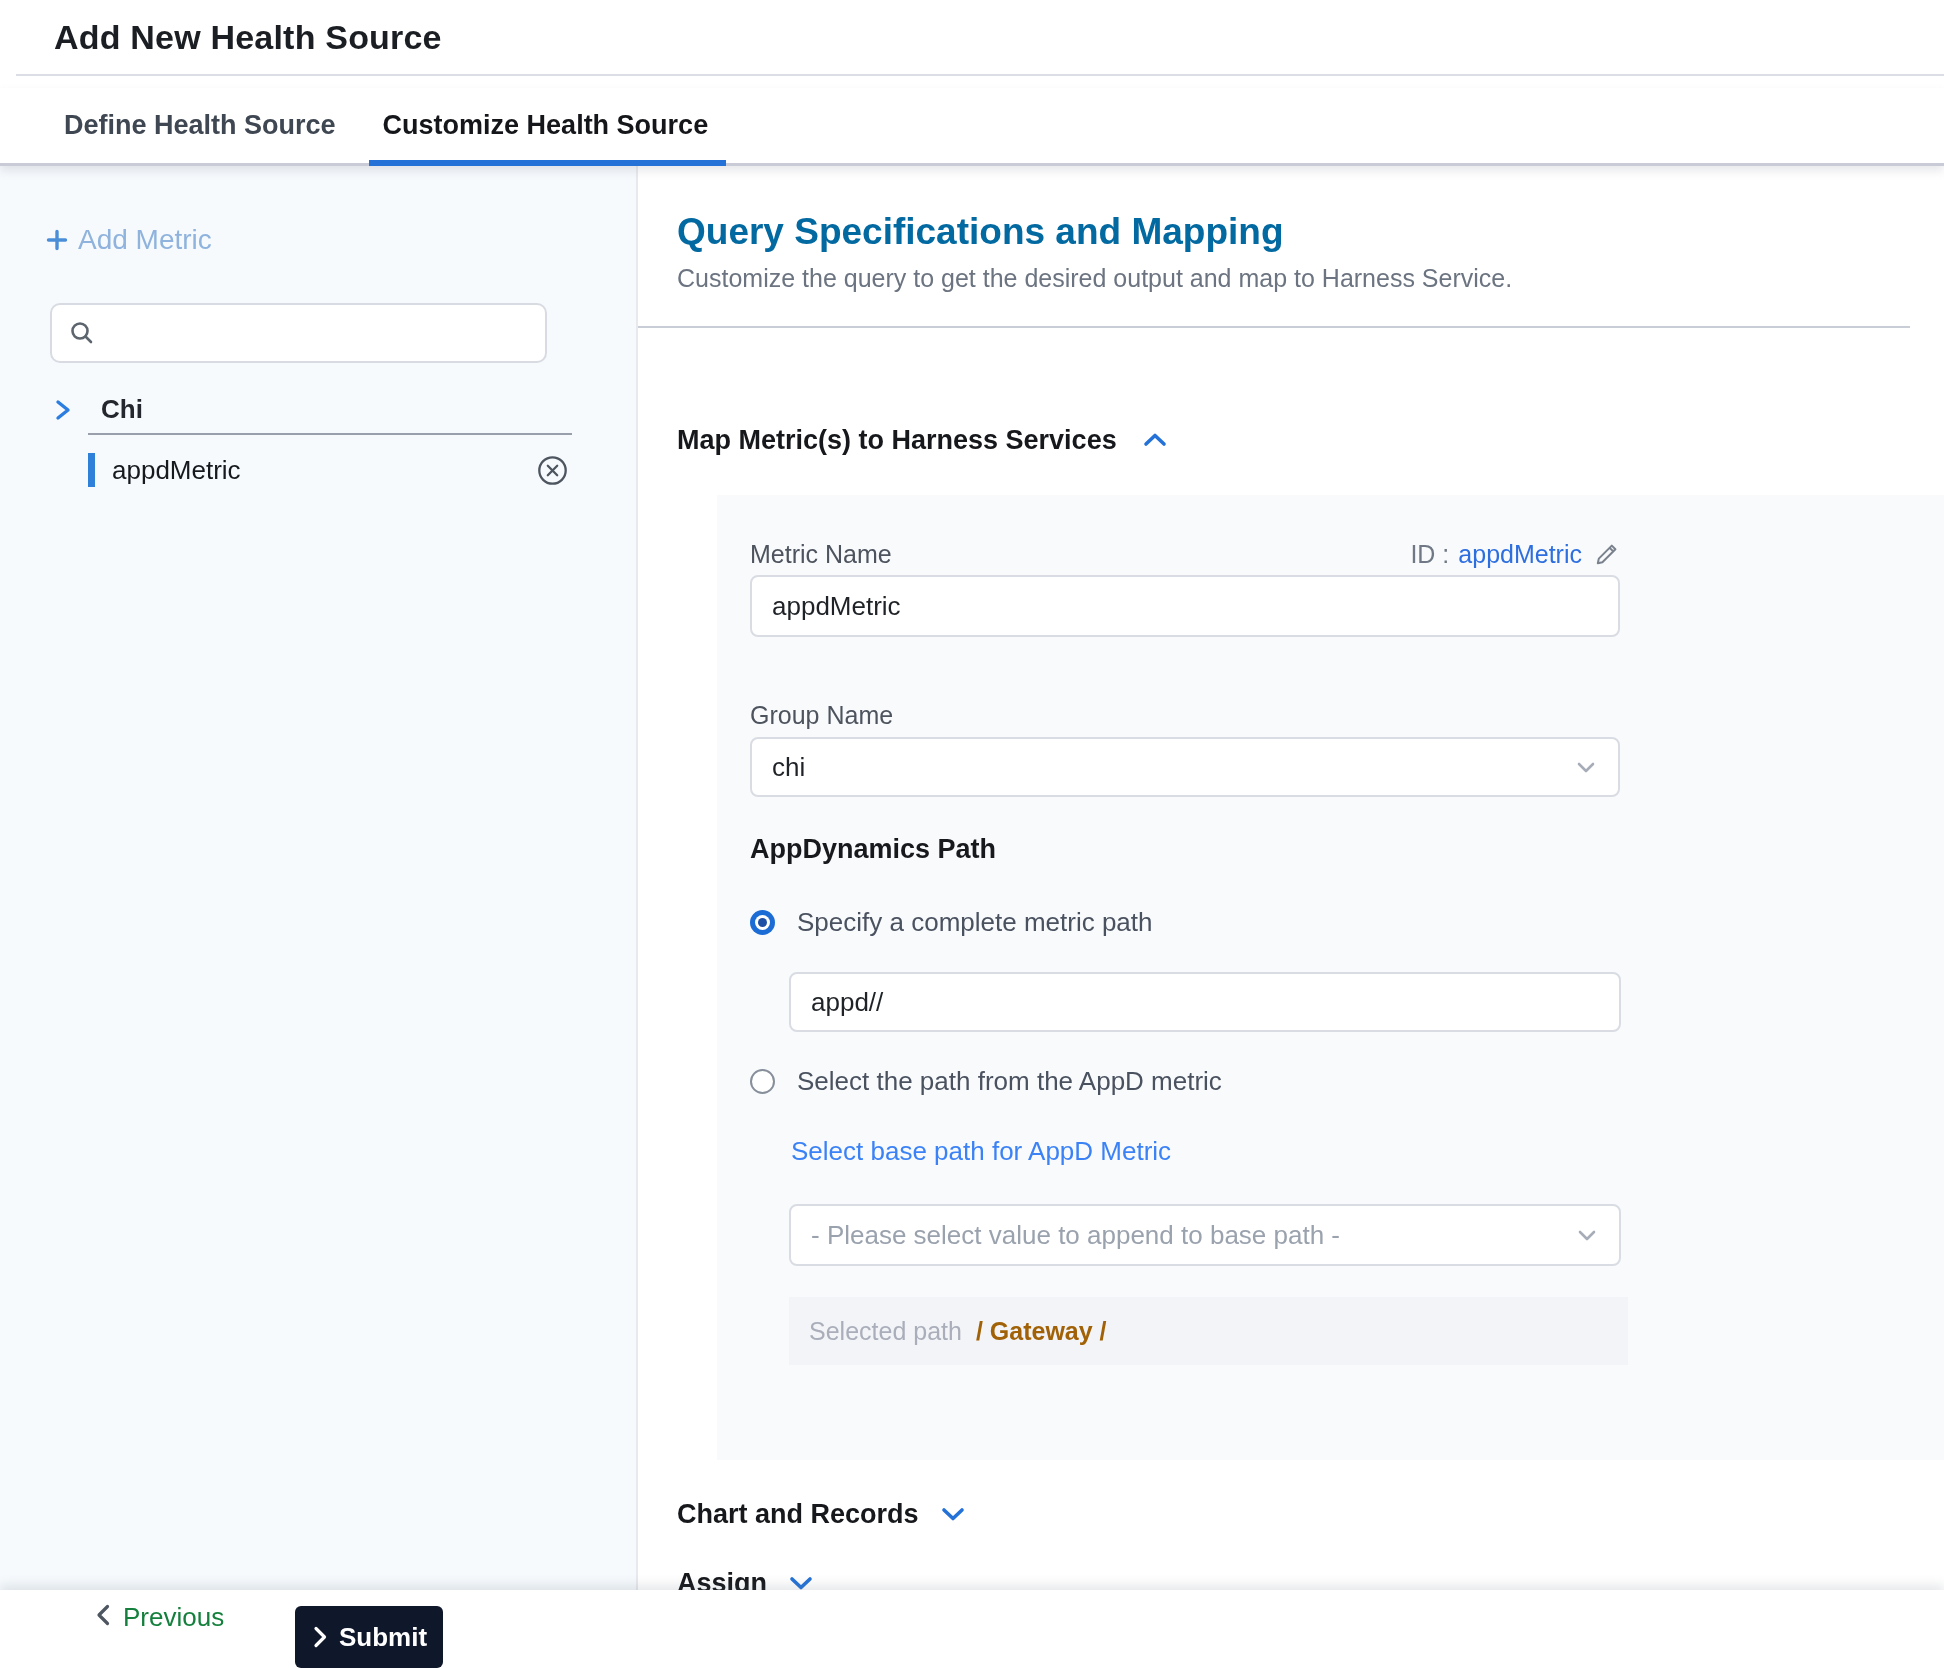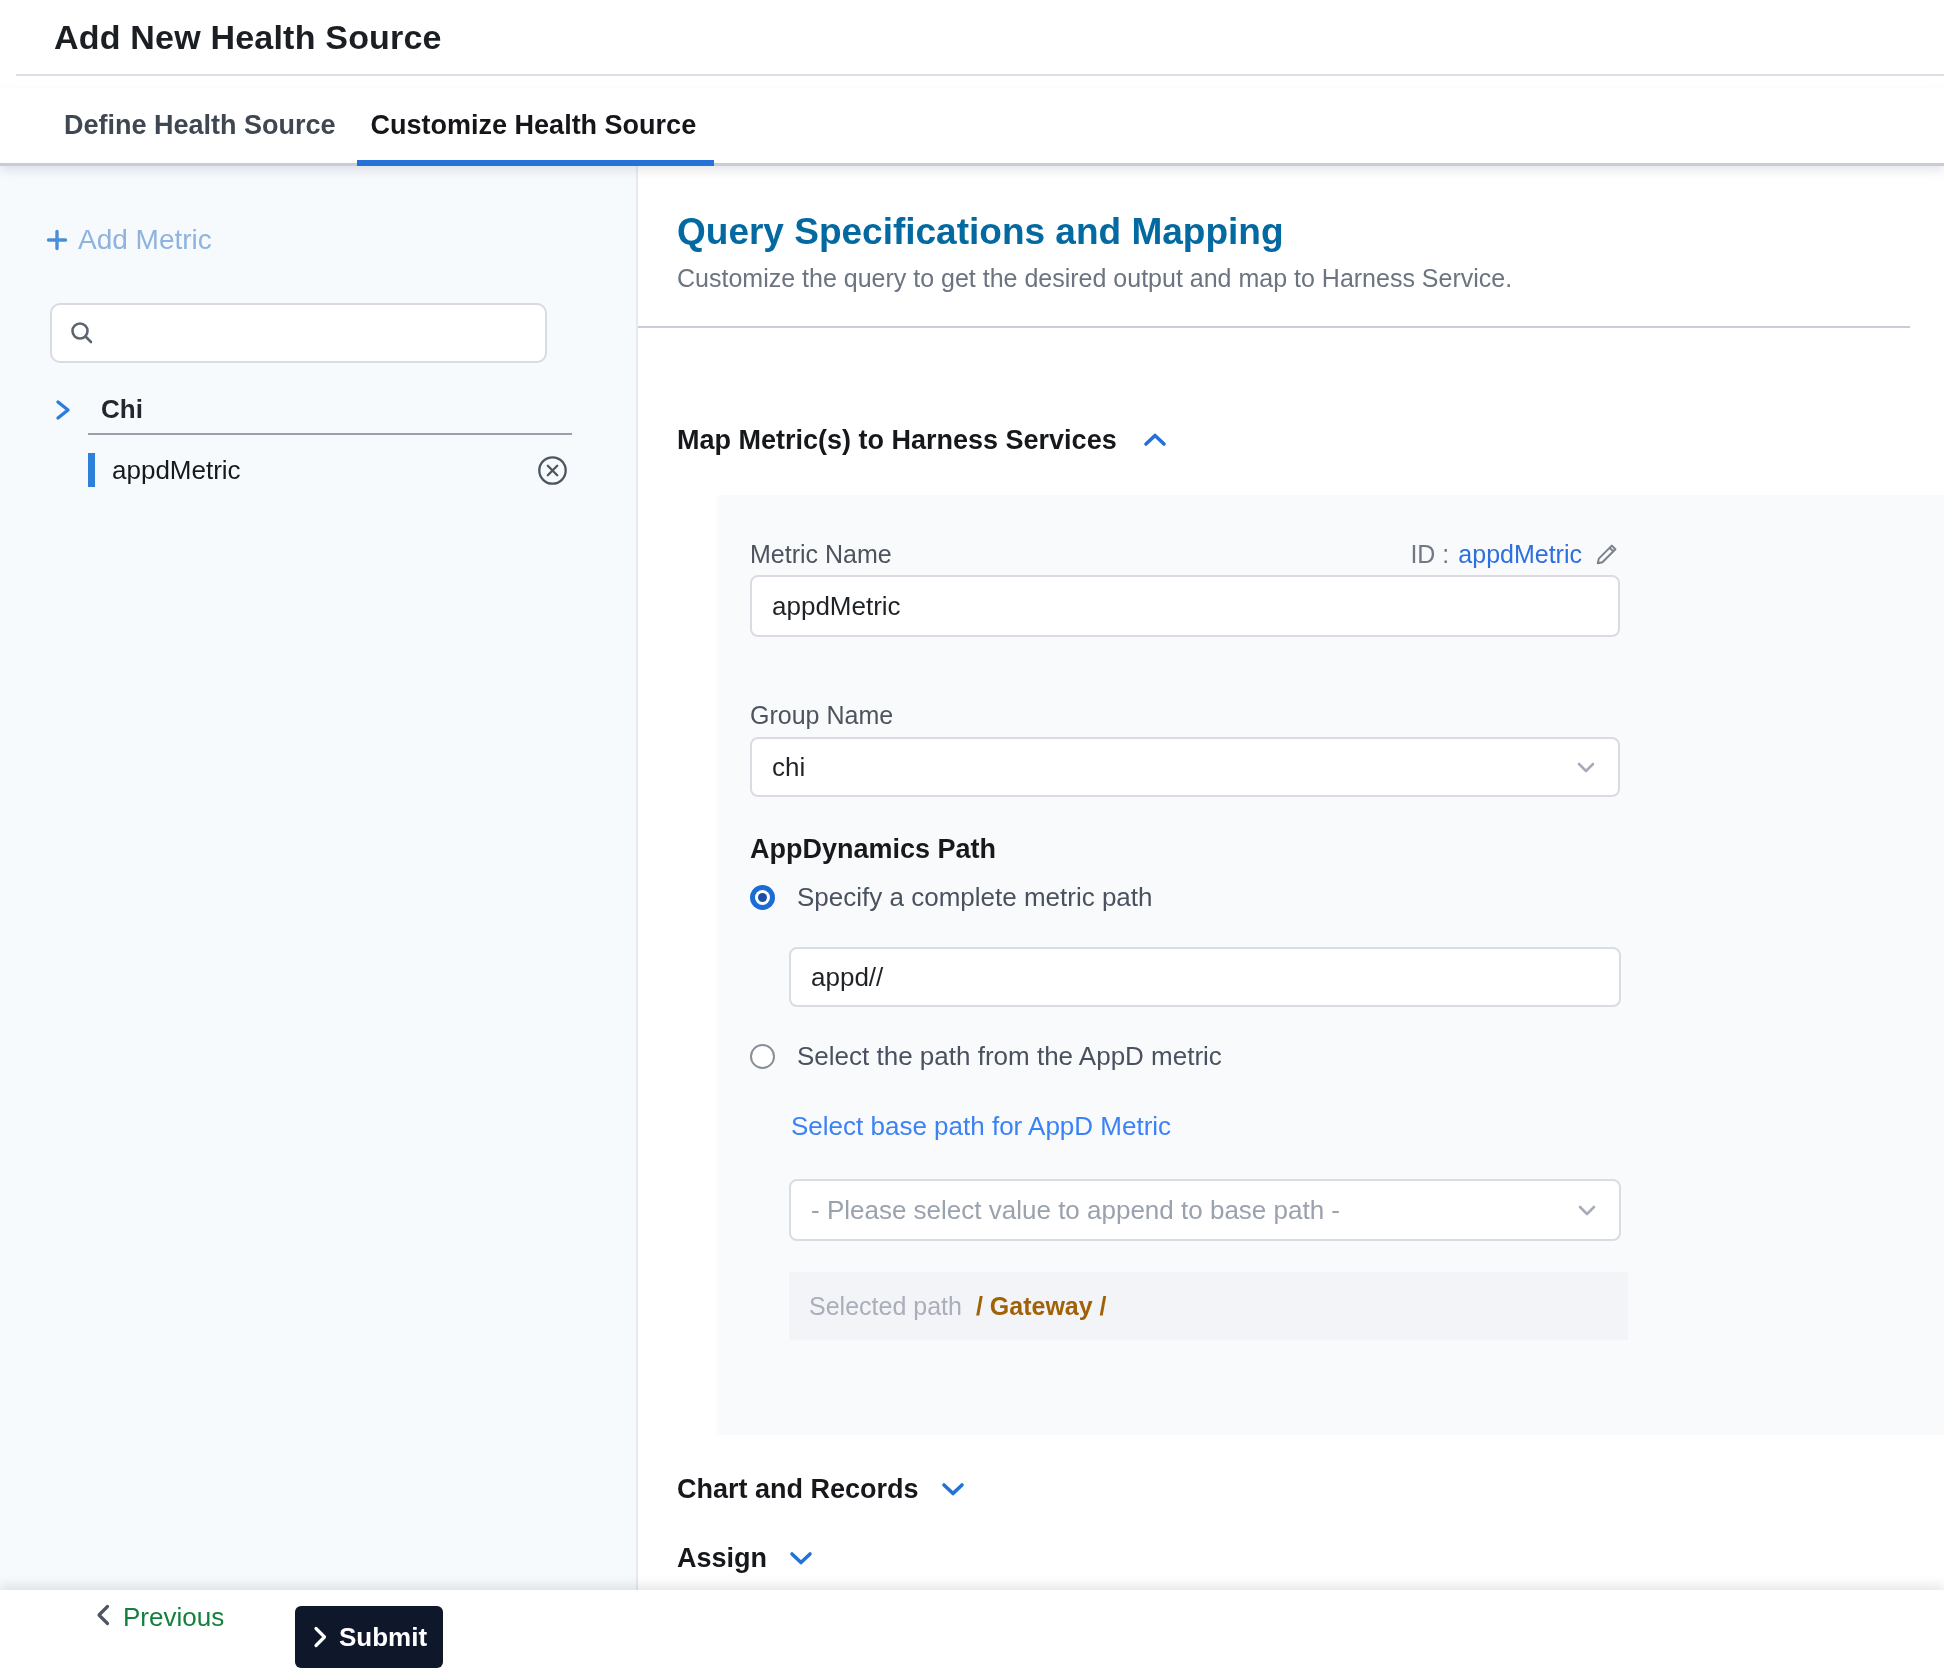--- a/index.html
+++ b/index.html
@@ -12,21 +12,21 @@
   .titlebar { position:absolute; top:0; left:16px; right:0; height:76px;
               border-bottom:2px solid #dcdee6; display:flex; align-items:center; padding-left:38px; background:#fff; }
   .title { font-size:34px; font-weight:700; color:#1b1e23; letter-spacing:.2px; }
 
   
   .tabbar { position:absolute; top:88px; left:0; right:0; height:78px; background:#fff; z-index:6;
             display:flex; align-items:center; border-bottom:3px solid #c9ccd6;
             box-shadow:0 5px 9px rgba(135,140,155,.20); }
   .tab { position:relative; height:100%; display:flex; align-items:center; font-size:27px; cursor:default; }
   .tab-define { margin-left:64px; color:#3f4752; font-weight:600; }
-  .tab-customize { margin-left:35px; color:#14161a; font-weight:700; }
+  .tab-customize { margin-left:47px; color:#14161a; font-weight:700; }
   .tab-customize::after { content:""; position:absolute; left:-14px; right:-18px; bottom:-3px; height:6px; background:#2472d8; }
 
   
   .content { position:absolute; top:166px; left:0; right:0; bottom:78px; display:flex; overflow:hidden; }
 
   
   .sidebar { flex:none; width:638px; background:#f6fafd; border-right:2px solid #e7e9ee; }
   .add-metric { margin:59px 0 0 44px; display:flex; align-items:center; height:30px; cursor:pointer; }
   .add-metric .plus { margin-right:8px; display:flex; }
   .add-metric .add-label { font-size:28px; color:#8fb3dd; }
@@ -67,21 +67,21 @@
                 font-size:26px; color:#1f2327; padding:0 20px; font-family:inherit; outline:none; display:block; }
 
   .group-name-label { margin-top:63px; }
   .select { margin-top:7px; width:870px; height:60px; background:#fff; border:2px solid #d9dce3; border-radius:8px;
             display:flex; align-items:center; justify-content:space-between; padding:0 20px; cursor:pointer; }
   .select-value { font-size:26px; color:#1f2327; }
   .select-placeholder { font-size:26px; color:#9aa2ae;text-align:center; }
 
   .appd-title { margin-top:36px; font-size:27px; font-weight:700; color:#17191d; line-height:32px; }
 
-  .radio-row { margin-top:20px; display:flex; align-items:center; height:25px; cursor:pointer; }
+  .radio-row { margin-top:45px; display:flex; align-items:center; height:25px; cursor:pointer; }
   .radio-row2 { margin-top:37px; }
   .radio { flex:none; width:25px; height:25px; border-radius:50%; position:relative; }
   .radio.on { background:#1c6cd6; }
   .radio.on::before { content:""; position:absolute; left:50%; top:50%; width:15px; height:15px; margin:-7.5px 0 0 -7.5px;
                       border-radius:50%; background:#fff; }
   .radio.on::after { content:""; position:absolute; left:50%; top:50%; width:9px; height:9px; margin:-4.5px 0 0 -4.5px;
                      border-radius:50%; background:#1d4fa5; }
   .radio.off { background:#fff; border:2px solid #878f9a; }
   .radio-label { margin-left:22px; font-size:26px; color:#4a5260; }
 

